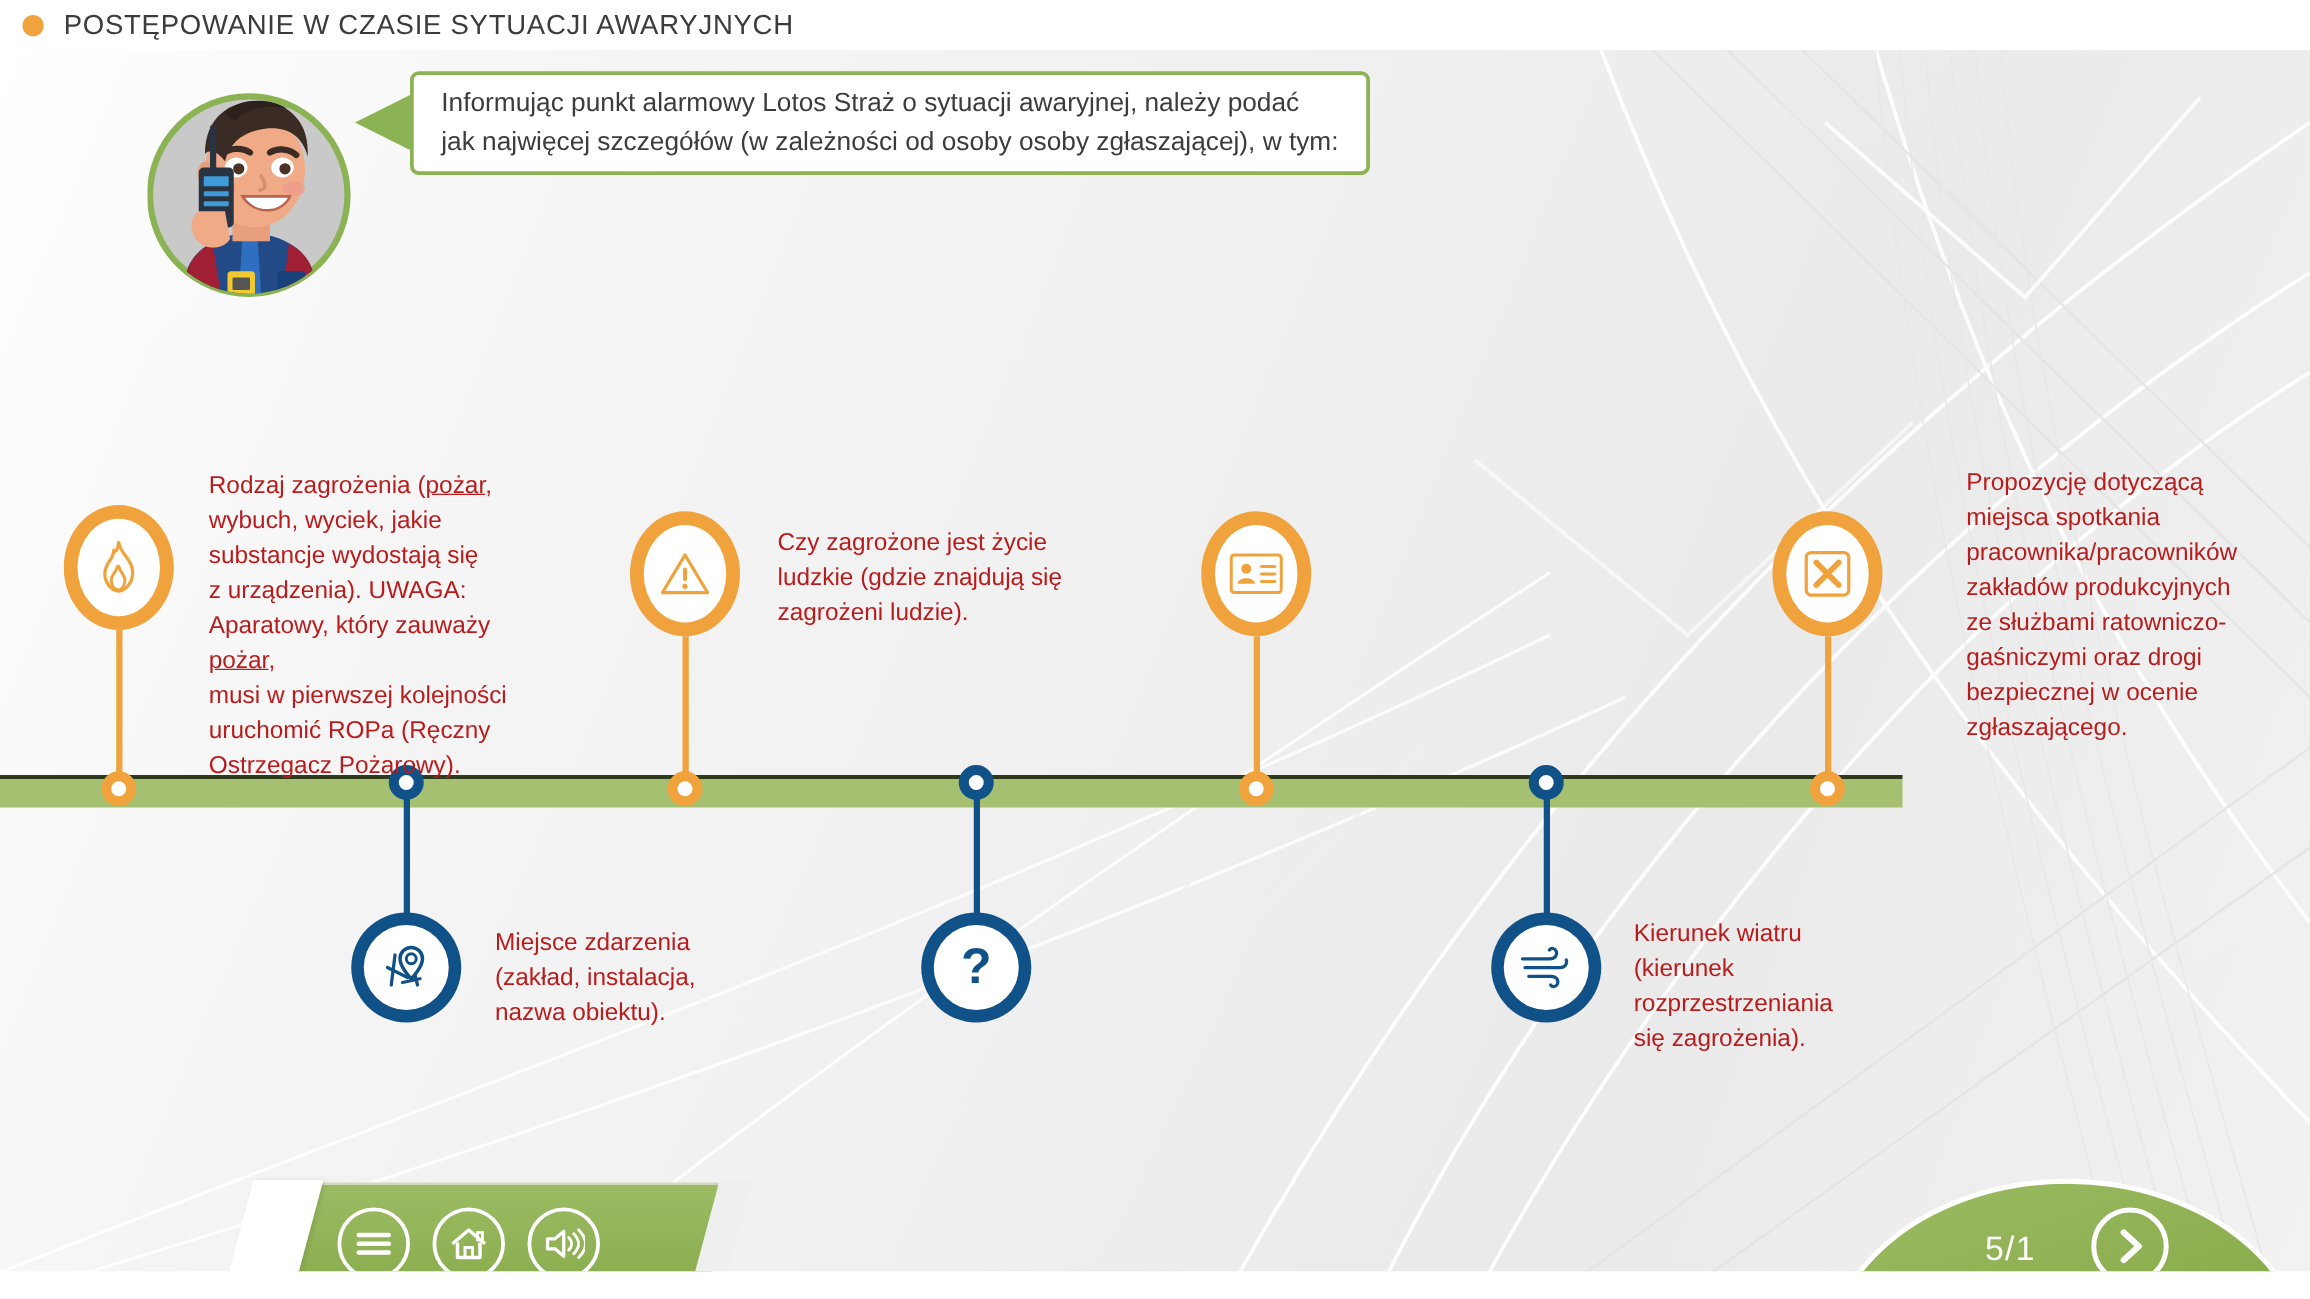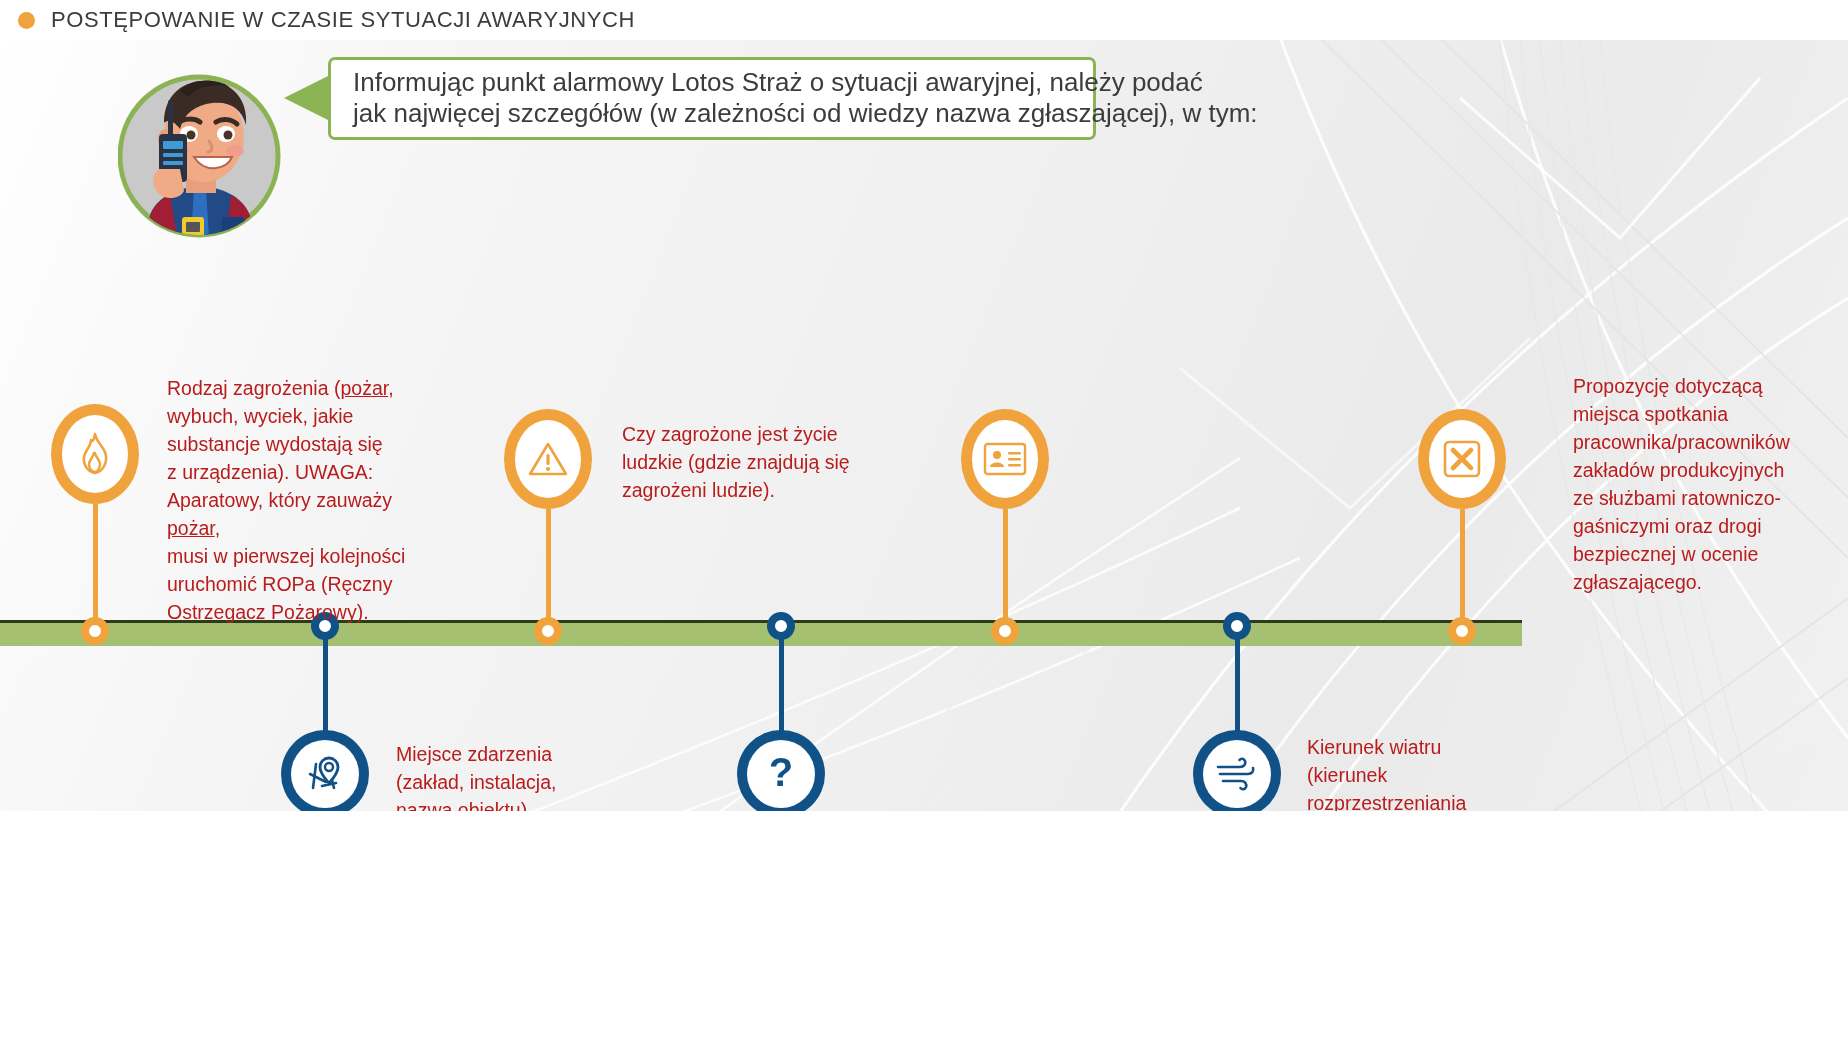--- a/index.html
+++ b/index.html
@@ -5,21 +5,21 @@
   * { box-sizing: border-box; margin: 0; padding: 0; }
   html, body {
     width: 1848px; height: 1039px;
     overflow: hidden;
     font-family: "Liberation Sans", sans-serif;
     background: #ffffff;
   }
 
   #stage {
     position: relative;
-    width: 1848px; height: 811px;
+    width: 1848px; height: 1017px;
     background: #ffffff;
     overflow: hidden;
   }
 
   
   #header {
     position: absolute; left: 0; top: 0;
     width: 1848px; height: 40px;
     background: #ffffff;
     display: flex; align-items: center;
@@ -63,21 +63,21 @@
     position: absolute; left: 328px; top: 57px;
     width: 768px; height: 83px;
     background: #ffffff;
     border: 3px solid #8bb353;
     border-radius: 7px;
     z-index: 22;
     display: flex; flex-direction: column; justify-content: center;
     padding: 6px 22px 8px 22px;
   }
   #bubble p {
-    font-size: 26px;
+    font-size: 21px;
     line-height: 31px;
     color: #3c3c3b;
     white-space: nowrap;
   }
   #bubble-tail {
     position: absolute; left: 284px; top: 74px;
     width: 0; height: 0;
     border-top: 24px solid transparent;
     border-bottom: 24px solid transparent;
     border-right: 48px solid #8bb353;
@@ -337,21 +337,21 @@
         <rect x="68" y="165" width="14" height="10" rx="1" fill="#555"></rect>
         <rect x="68" y="179" width="14" height="3" fill="#d9b327"></rect>
         <rect x="68" y="185" width="14" height="3" fill="#d9b327"></rect>
       </g>
     </svg>
   </div>
 
   <div id="bubble-tail"></div>
   <div id="bubble">
     <p>Informując punkt alarmowy Lotos Straż o sytuacji awaryjnej, należy podać</p>
-    <p>jak najwięcej szczegółów (w zależności od wiedzy nazwa zgłaszającej), w tym:</p>
+    <p>jak najwięcej szczegółów (w zależności od osoby osoby zgłaszającej), w tym:</p>
   </div>
 
   <div id="timeline-bar"></div>
 
   <div class="node" style="left:95px; top:404px; width:0;">
     <div class="stem-up" style="top:100px; height:122px;"></div>
     <div class="badge-orange">
       <div class="inner">
         <svg width="40" height="46" viewBox="0 0 40 46">
           <path d="M20,3 C22,13 30,16 31,25 C32,33 27,41 20,42 C13,41 8,34 9,26 C10,19 16,16 16,9 C18,12 19,8 20,3 Z" fill="none" stroke="#f0a33c" stroke-width="2.6" stroke-linejoin="round"></path>

